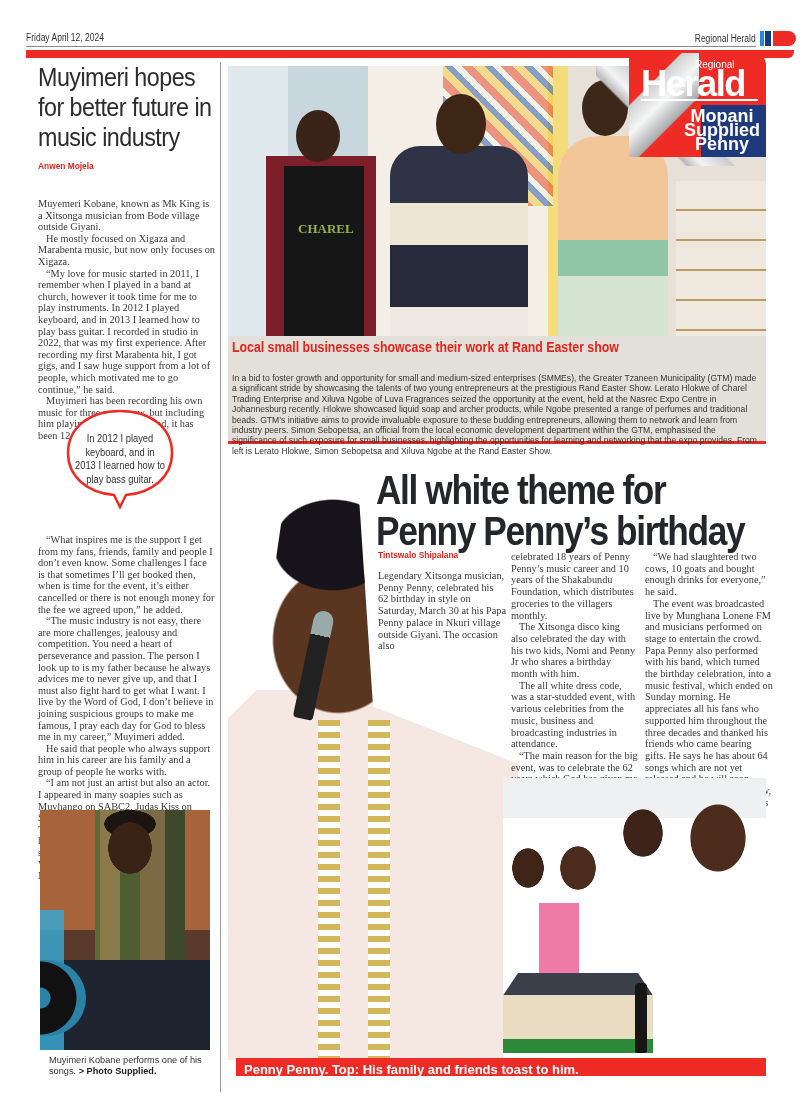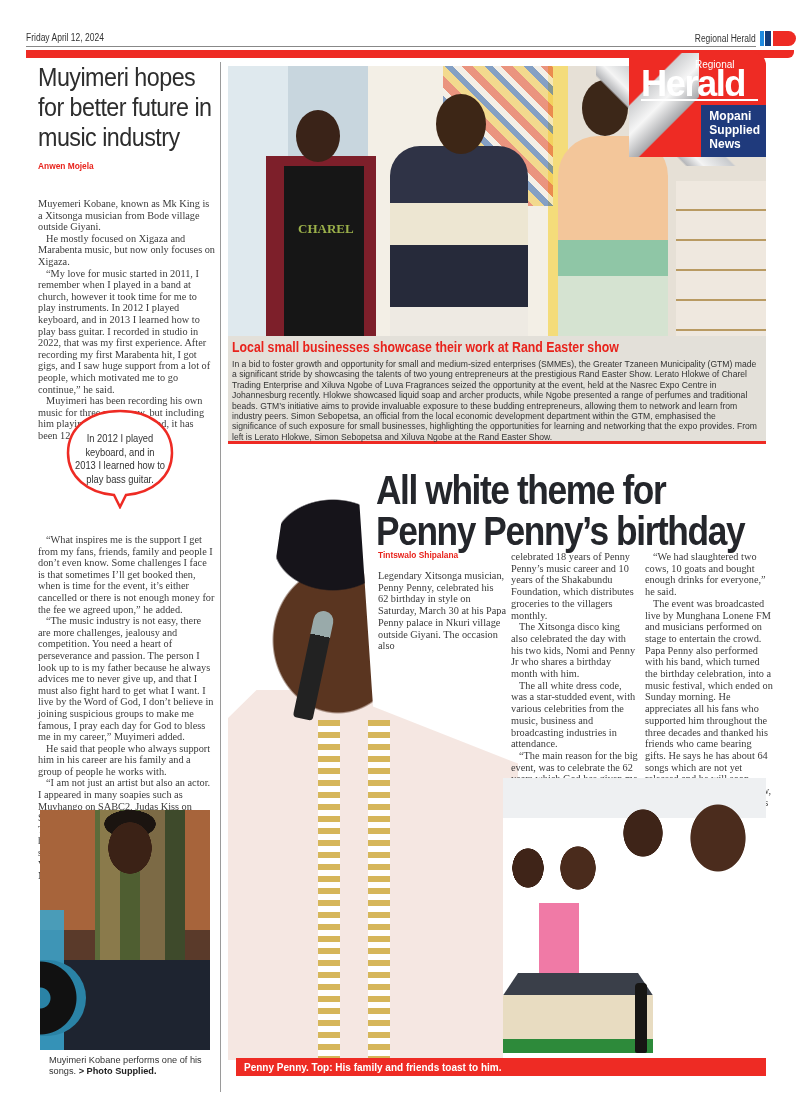--- a/index.html
+++ b/index.html
@@ -60,27 +60,27 @@
   .ph-top .p3h { position: absolute; left: 354px; top: 14px; width: 46px; height: 56px; border-radius: 50%; background: #3c2718; }
   .ph-top .art { position: absolute; left: 215px; top: 0; width: 110px; height: 140px; background: repeating-linear-gradient(45deg, #e34a2b 0 8px, #f2c846 8px 16px, #2a5fa8 16px 22px, #f6f0e6 22px 28px); opacity: .55; }
   .ph-top .shelf { position: absolute; right: 0; top: 115px; width: 90px; height: 155px; background: repeating-linear-gradient(180deg, #efe8df 0 28px, #b99a62 28px 30px); }
   .ph-top .curl { position: absolute; right: 0; top: 0; width: 170px; height: 100px; background: linear-gradient(225deg, transparent 0 48%, #c9cbce 49%, #f4f4f4 60%, #b7b8bb 66%, transparent 67%); }
 
   .logo { position: absolute; left: 629px; top: 53px; width: 137px; height: 104px; background: #ee2b24; border-radius: 0 12px 0 0; overflow: hidden; }
   .logo .reg { position: absolute; left: 66px; top: 6px; font-family: "Liberation Sans", sans-serif; font-size: 10px; color: #fff; }
   .logo .her { position: absolute; left: 12px; top: 10px; font-family: "Liberation Sans", sans-serif; font-weight: bold; font-size: 37px; color: #fff; letter-spacing: -1.5px; transform: scaleX(0.98); transform-origin: left; }
   .logo .line { position: absolute; left: 12px; right: 8px; top: 46px; height: 1.5px; background: #fff; }
   .logo .blk { position: absolute; left: 72px; top: 52px; right: 0; height: 52px; background: #1f3a7c; }
-  .logo .sub { position: absolute; right: 6px; top: 56px; text-align: left; font-family: "Liberation Sans", sans-serif; font-weight: bold; font-size: 12px; line-height: 14px; color: #fff; }
+  .logo .sub { position: absolute; right: 6px; top: 56px; text-align: center; font-family: "Liberation Sans", sans-serif; font-weight: bold; font-size: 18px; line-height: 14px; color: #fff; }
   .logo .fold { position: absolute; left: -30px; top: 0; width: 100px; height: 104px; background: linear-gradient(135deg, transparent 0 40%, #cfd0d2 41%, #f6f6f6 55%, #a9aaad 70%, transparent 71%); }
 
   
   .capbox { position: absolute; left: 228px; top: 336px; width: 538px; height: 108px; background: #e3e0d9; border-bottom: 3px solid #ee2b24; padding: 3px 4px 0 4px; }
   .capbox .ttl { font-family: "Liberation Sans", sans-serif; font-weight: bold; font-size: 14px; line-height: 16px; color: #e8231c; transform: scaleX(0.88); transform-origin: left; white-space: nowrap; }
-  .capbox .txt { margin-top: 4px; font-family: "Liberation Sans", sans-serif; font-size: 8.6px; line-height: 10.4px; color: #333; }
+  .capbox .txt { margin-top: 18px; font-family: "Liberation Sans", sans-serif; font-size: 8.6px; line-height: 10.4px; color: #333; }
 
   
   .headline2 { position: absolute; left: 376px; top: 470px; width: 400px; font-family: "Liberation Sans", sans-serif; font-weight: bold; font-size: 41px; line-height: 41px; color: #24262b; letter-spacing: -1.6px; transform: scaleX(0.86); transform-origin: left; white-space: nowrap; }
   .ph-penny { left: 228px; top: 490px; width: 290px; height: 570px;
     background:
       radial-gradient(ellipse 60px 46px at 105px 55px, #16141a 0 97%, transparent 100%),
       radial-gradient(ellipse 66px 74px at 110px 150px, #5a3520 0 97%, transparent 100%),
       linear-gradient(180deg, transparent 0 200px, #f5e7e2 200px);
     clip-path: polygon(20% 0, 45% 0, 50% 38%, 100% 48%, 100% 100%, 0 100%, 0 40%, 10% 35%);
   }
@@ -100,21 +100,21 @@
       radial-gradient(ellipse 28px 34px at 215px 60px, #4b2c1d 0 97%, transparent 100%),
       radial-gradient(ellipse 20px 24px at 140px 55px, #3e2418 0 97%, transparent 100%),
       radial-gradient(ellipse 18px 22px at 75px 90px, #4a2b1c 0 97%, transparent 100%),
       radial-gradient(ellipse 16px 20px at 25px 90px, #3f2418 0 97%, transparent 100%),
       linear-gradient(180deg, #eef0f2 0 40px, #ffffff 40px);
   }
   .ph-party .pink { position: absolute; left: 36px; top: 125px; width: 40px; height: 80px; background: #f07aa6; }
   .ph-party .house { position: absolute; left: 0; top: 195px; width: 150px; height: 80px; background: linear-gradient(180deg, #3a3f49 0 22px, #e8dcc1 22px 66px, #2d8a3a 66px); clip-path: polygon(10% 0, 90% 0, 100% 28%, 100% 100%, 0 100%, 0 28%); }
   .ph-party .bottle { position: absolute; left: 132px; top: 205px; width: 12px; height: 70px; background: #171614; border-radius: 4px 4px 2px 2px; }
 
-  .caption-red { position: absolute; left: 236px; top: 1058px; width: 530px; height: 18px; background: #ee2b24; padding: 4px 0 0 8px; font-family: "Liberation Sans", sans-serif; font-weight: bold; font-size: 10px; color: #fff; }
+  .caption-red { position: absolute; left: 236px; top: 1058px; width: 530px; height: 18px; background: #ee2b24; padding: 4px 0 0 8px; font-family: "Liberation Sans", sans-serif; font-weight: bold; font-size: 13px; color: #fff; }
 </style>
 </head>
 <body>
 
 <div class="topbar">
   <span class="date">Friday April 12, 2024</span>
   <span class="pub">Regional Herald</span>
   <div class="rule"></div>
   <div class="flag">
       <div class="b1"></div>
@@ -177,21 +177,21 @@
 
 <div class="logo">
   <div class="fold"></div>
   <span class="reg">Regional</span>
   <span class="her">Herald</span>
   <div class="line"></div>
   <div class="blk"></div>
   <div class="sub">
     <div>Mopani</div>
     <div>Supplied</div>
-    <div>News</div>
+    <div>Penny</div>
   </div>
 </div>
 
 <div class="capbox">
   <div class="ttl">Local small businesses showcase their work at Rand Easter show</div>
   <div class="txt">In a bid to foster growth and opportunity for small and medium-sized enterprises (SMMEs), the Greater Tzaneen Municipality (GTM) made a significant stride by showcasing the talents of two young entrepreneurs at the prestigious Rand Easter Show. Lerato Hlokwe of Charel Trading Enterprise and Xiluva Ngobe of Luva Fragrances seized the opportunity at the event, held at the Nasrec Expo Centre in Johannesburg recently. Hlokwe showcased liquid soap and archer products, while Ngobe presented a range of perfumes and traditional beads. GTM’s initiative aims to provide invaluable exposure to these budding entrepreneurs, allowing them to network and learn from industry peers. Simon Sebopetsa, an official from the local economic development department within the GTM, emphasised the significance of such exposure for small businesses, highlighting the opportunities for learning and networking that the expo provides. From left is Lerato Hlokwe, Simon Sebopetsa and Xiluva Ngobe at the Rand Easter Show.</div>
 </div>
 
 <div class="photo ph-penny">
   <div class="trim"></div>

